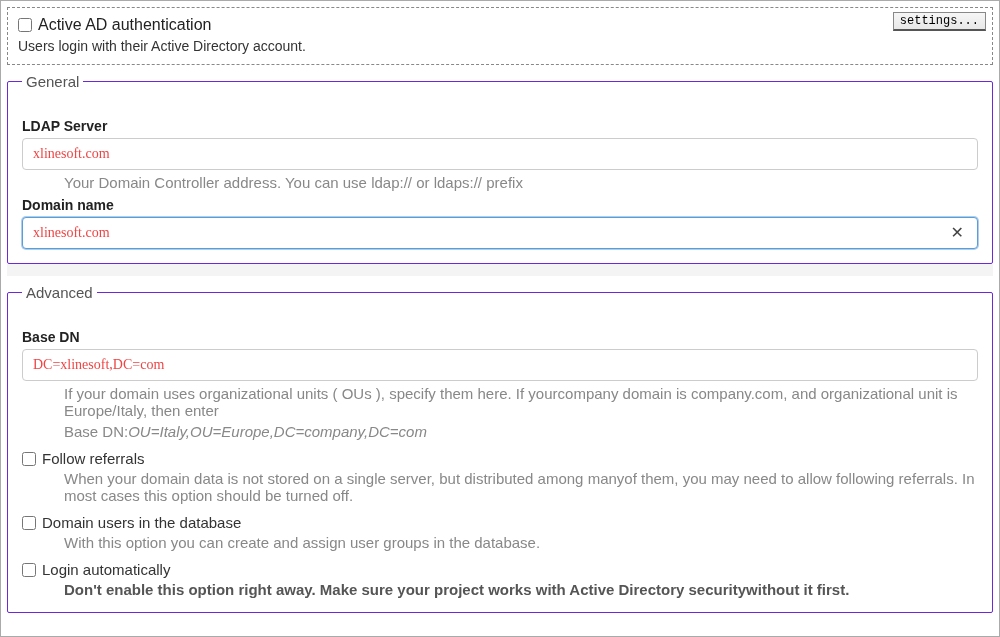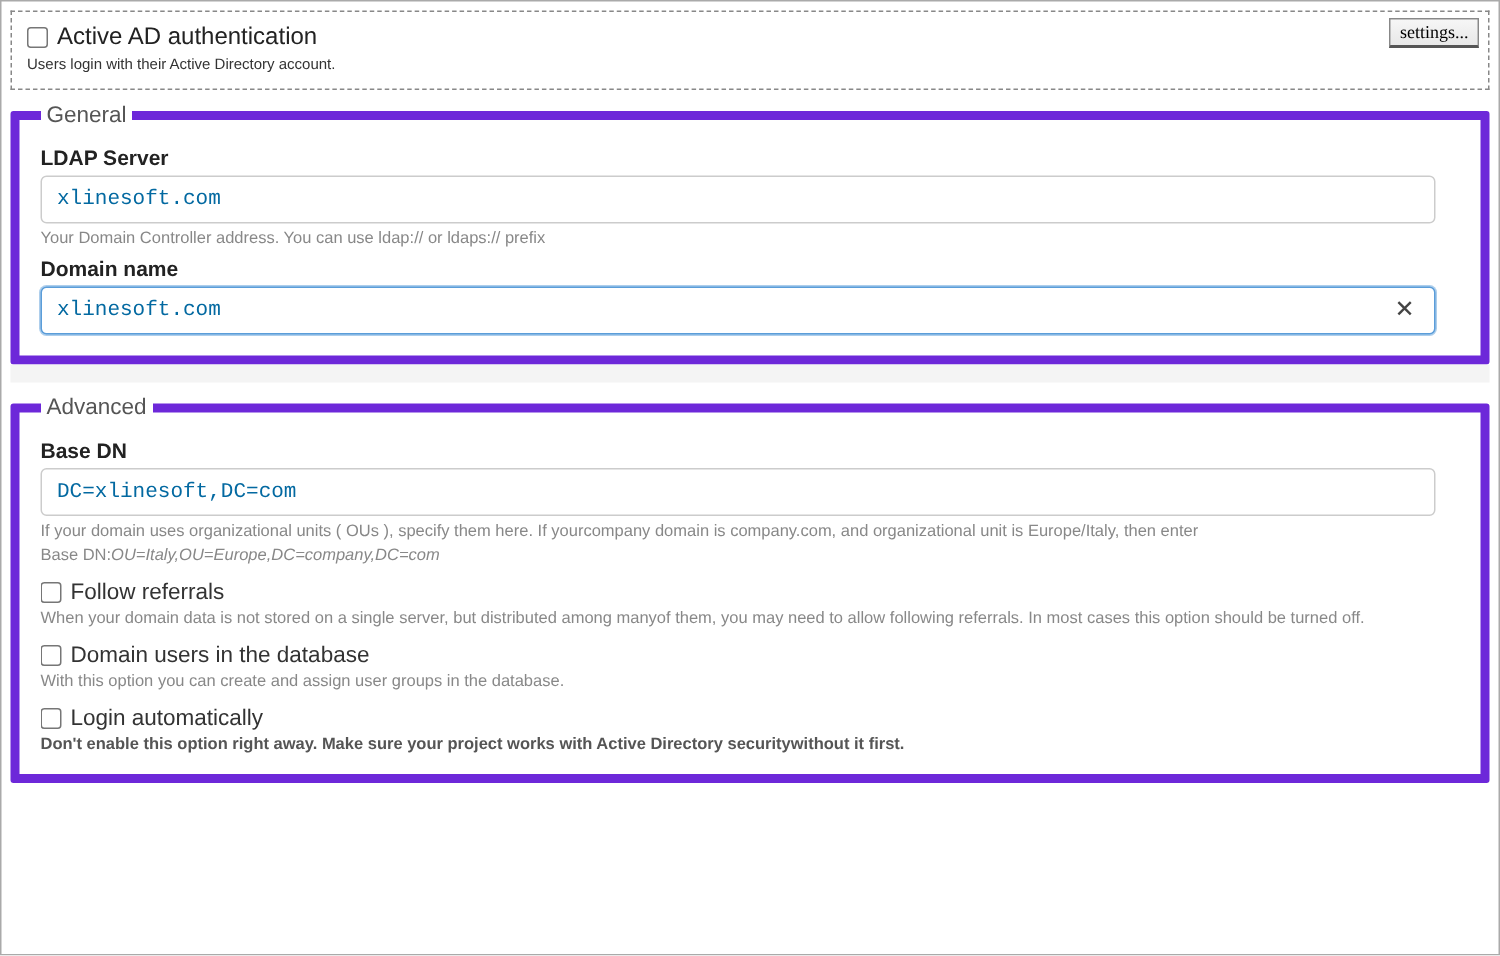--- a/index.html
+++ b/index.html
@@ -26,87 +26,88 @@
   }
   .settings-btn {
     position: absolute;
     top: 4px; right: 6px;
     font-size: 12px;
     padding: 1px 6px;
     background: linear-gradient(#f6f6f6,#e8e8e8);
     border: 1px solid #888;
     border-bottom: 2px solid #555;
     cursor: pointer;
-    font-family: Liberation Serif, serif;
+    font-family: Liberation Mono, monospace;
   }
   .chk-row {
     display: flex; align-items: center; gap: 6px;
     font-size: 16px;
     color: #222;
   }
   .chk-row input[type=checkbox] {
     width: 14px; height: 14px; margin: 0;
   }
   .top-desc {
     margin-top: 4px;
-    font-size: 10px;
+    font-size: 14px;
     color: #333;
   }
   fieldset.group {
     margin: 8px 6px 0 6px;
-    border: 6px solid #6d28d9;
+    border: 1px solid #6d28d9;
     border-radius: 2px;
-    padding: 12px 30px 14px 14px;
+    padding: 12px 14px 14px 14px;
     background: #fff;
   }
   fieldset.group > legend {
     font-size: 15px;
     color: #555;
     padding: 0 4px;
   }
   .field-label {
     font-weight: bold;
     font-size: 14px;
     color: #222;
     margin-bottom: 4px;
     margin-top: 6px;
   }
-  .field-label:first-of-type { margin-top: 0; }
+  .field-label:first-of-type { margin-top: 16px; }
   .text-input {
     width: 100%;
     padding: 7px 10px;
     font-size: 14px;
     border: 1px solid #ccc;
     border-radius: 4px;
     outline: none;
-    font-family: Liberation Mono, monospace;
-    color: #0369a1;
+    font-family: Liberation Serif, serif;
+    color: #ef4444;
     background: #fff;
   }
   .input-wrap {
     position: relative;
   }
   .input-wrap.focused .text-input {
     border-color: #5b9dd9;
     box-shadow: 0 0 0 1px rgba(91,157,217,0.5);
   }
   .clear-x {
     position: absolute;
     right: 10px; top: 50%;
     transform: translateY(-50%);
     font-size: 16px;
     color: #444;
     cursor: pointer;
     line-height: 1;
     padding: 2px 4px;
   }
   .help {
-    font-size: 11px;
+    font-size: 15px;
     color: #888;
     margin-top: 4px;
+    margin-left: 42px;
   }
   .help .italic { font-style: italic; }
   .help .bold { font-weight: bold; color: #555; }
   .opt {
     margin-top: 10px;
   }
   .opt .chk-row {
     font-size: 15px;
     color: #333;
   }

